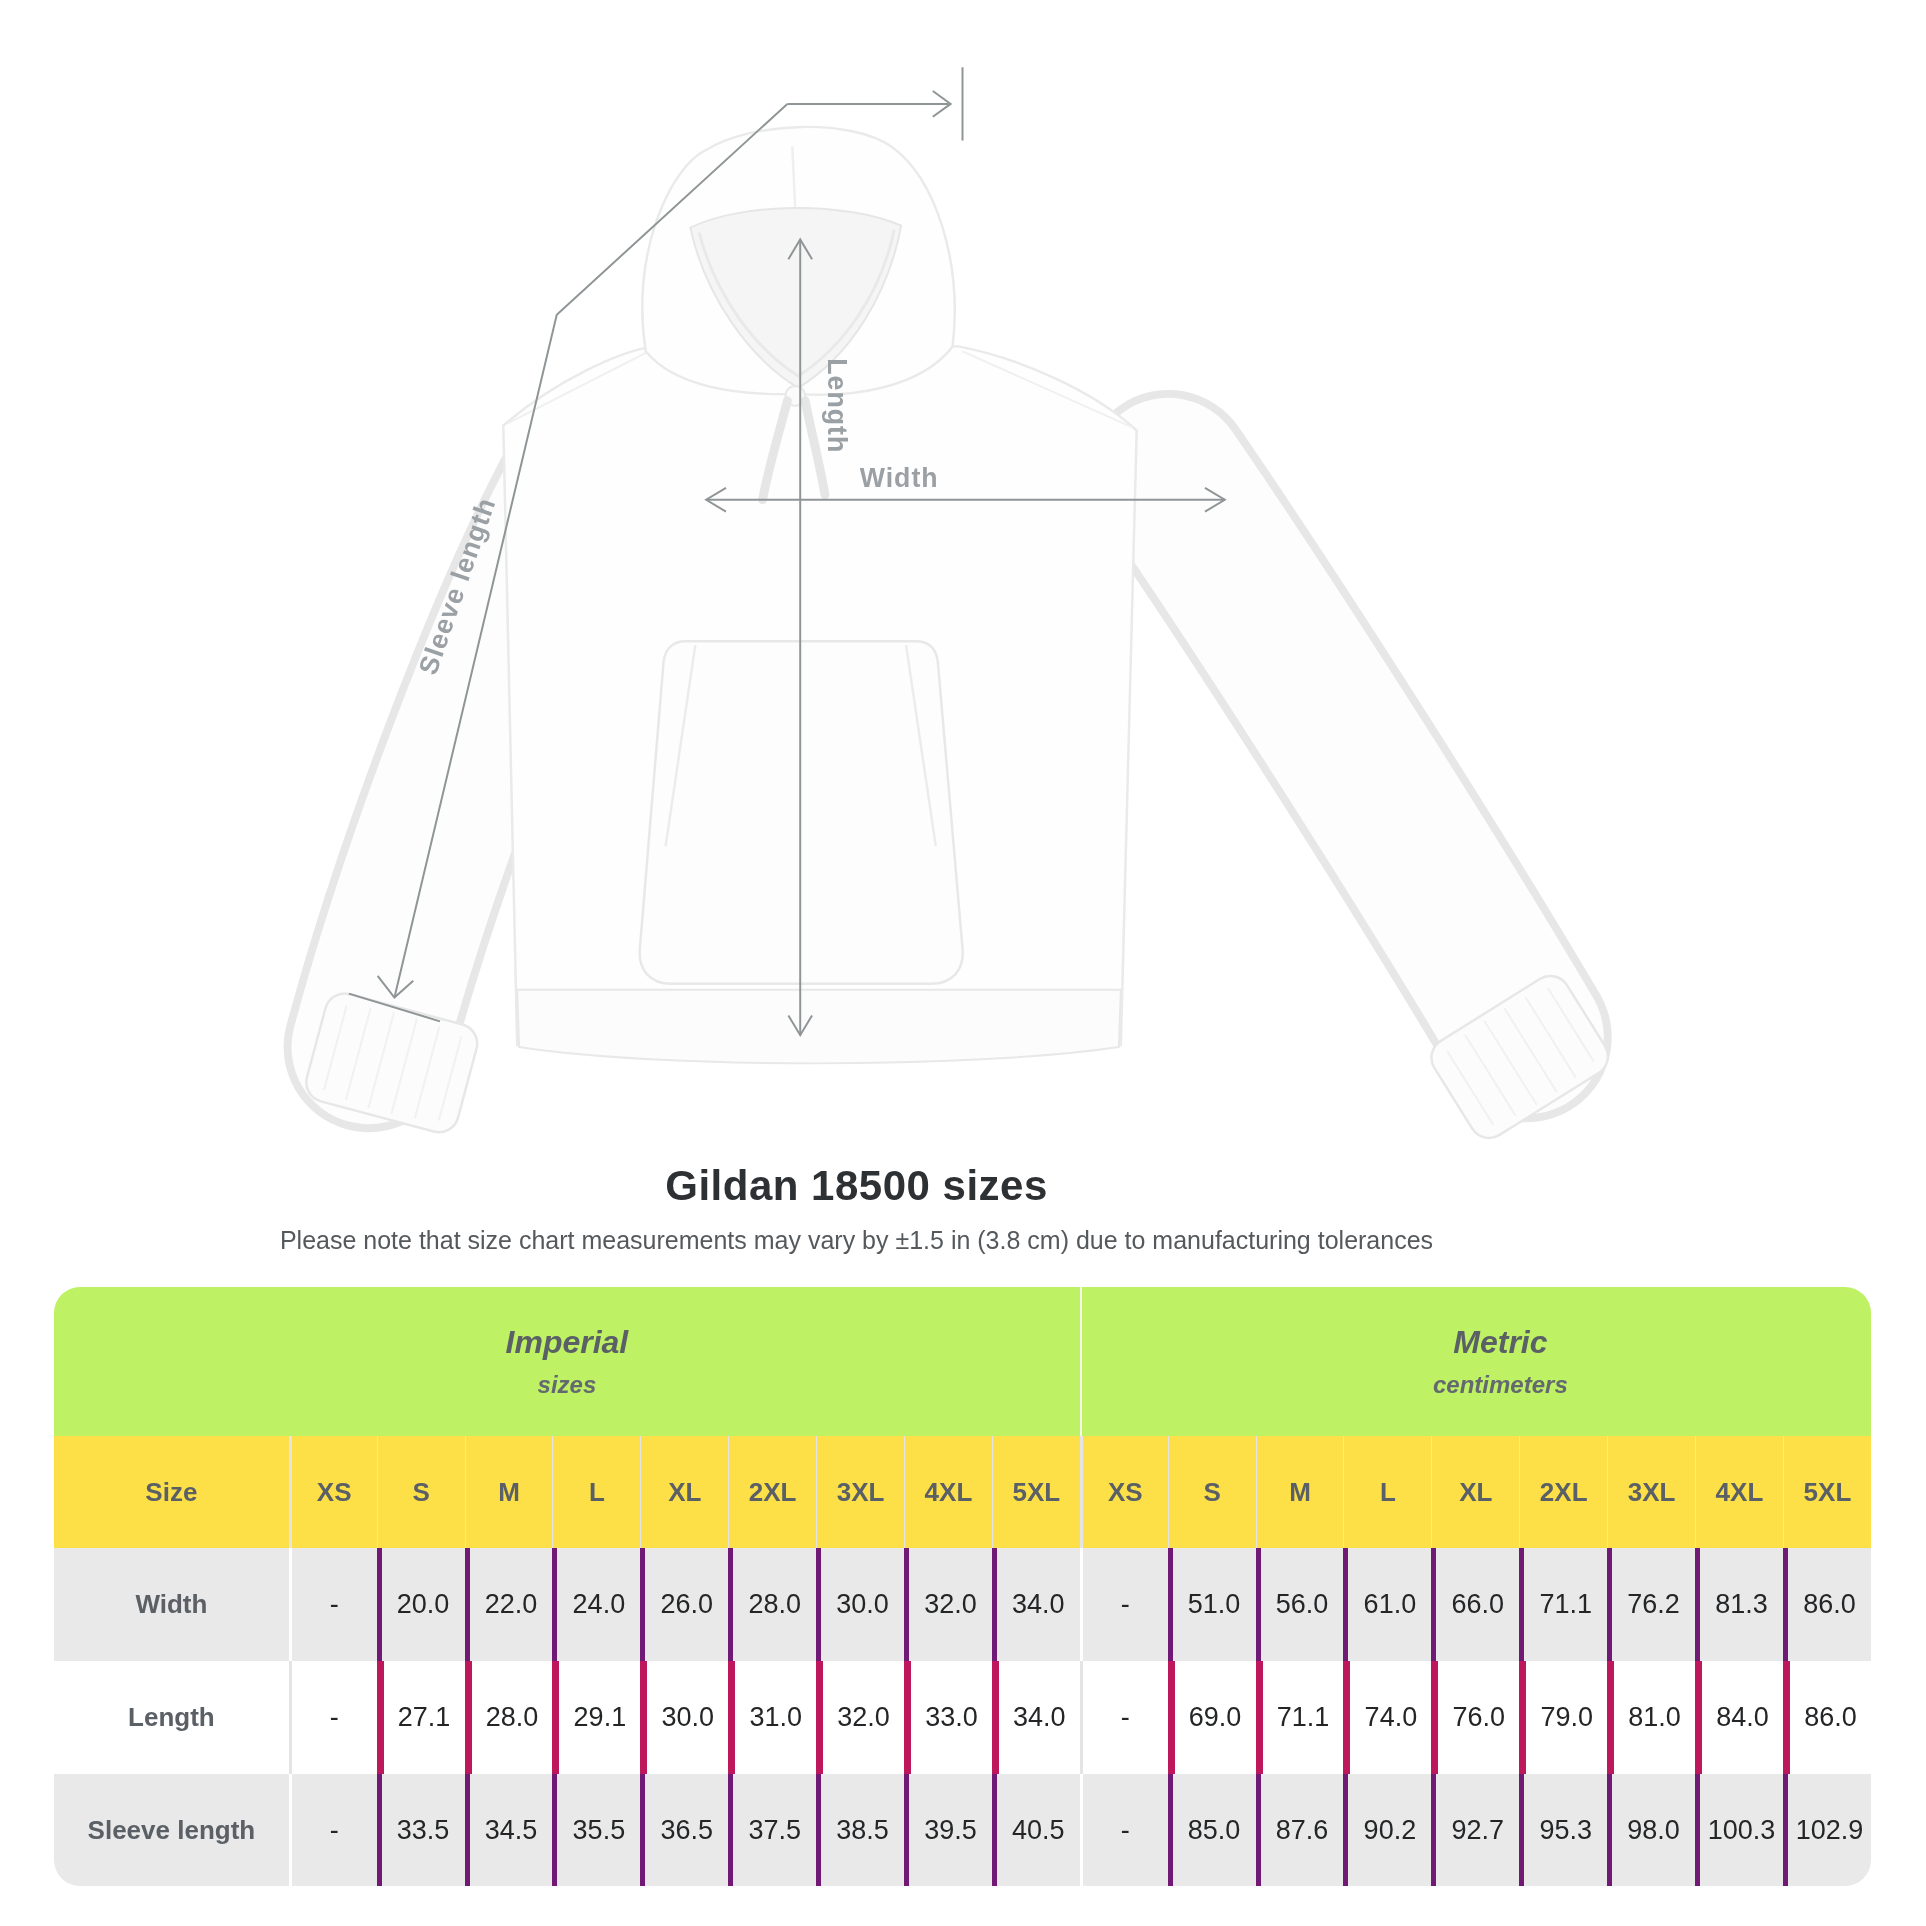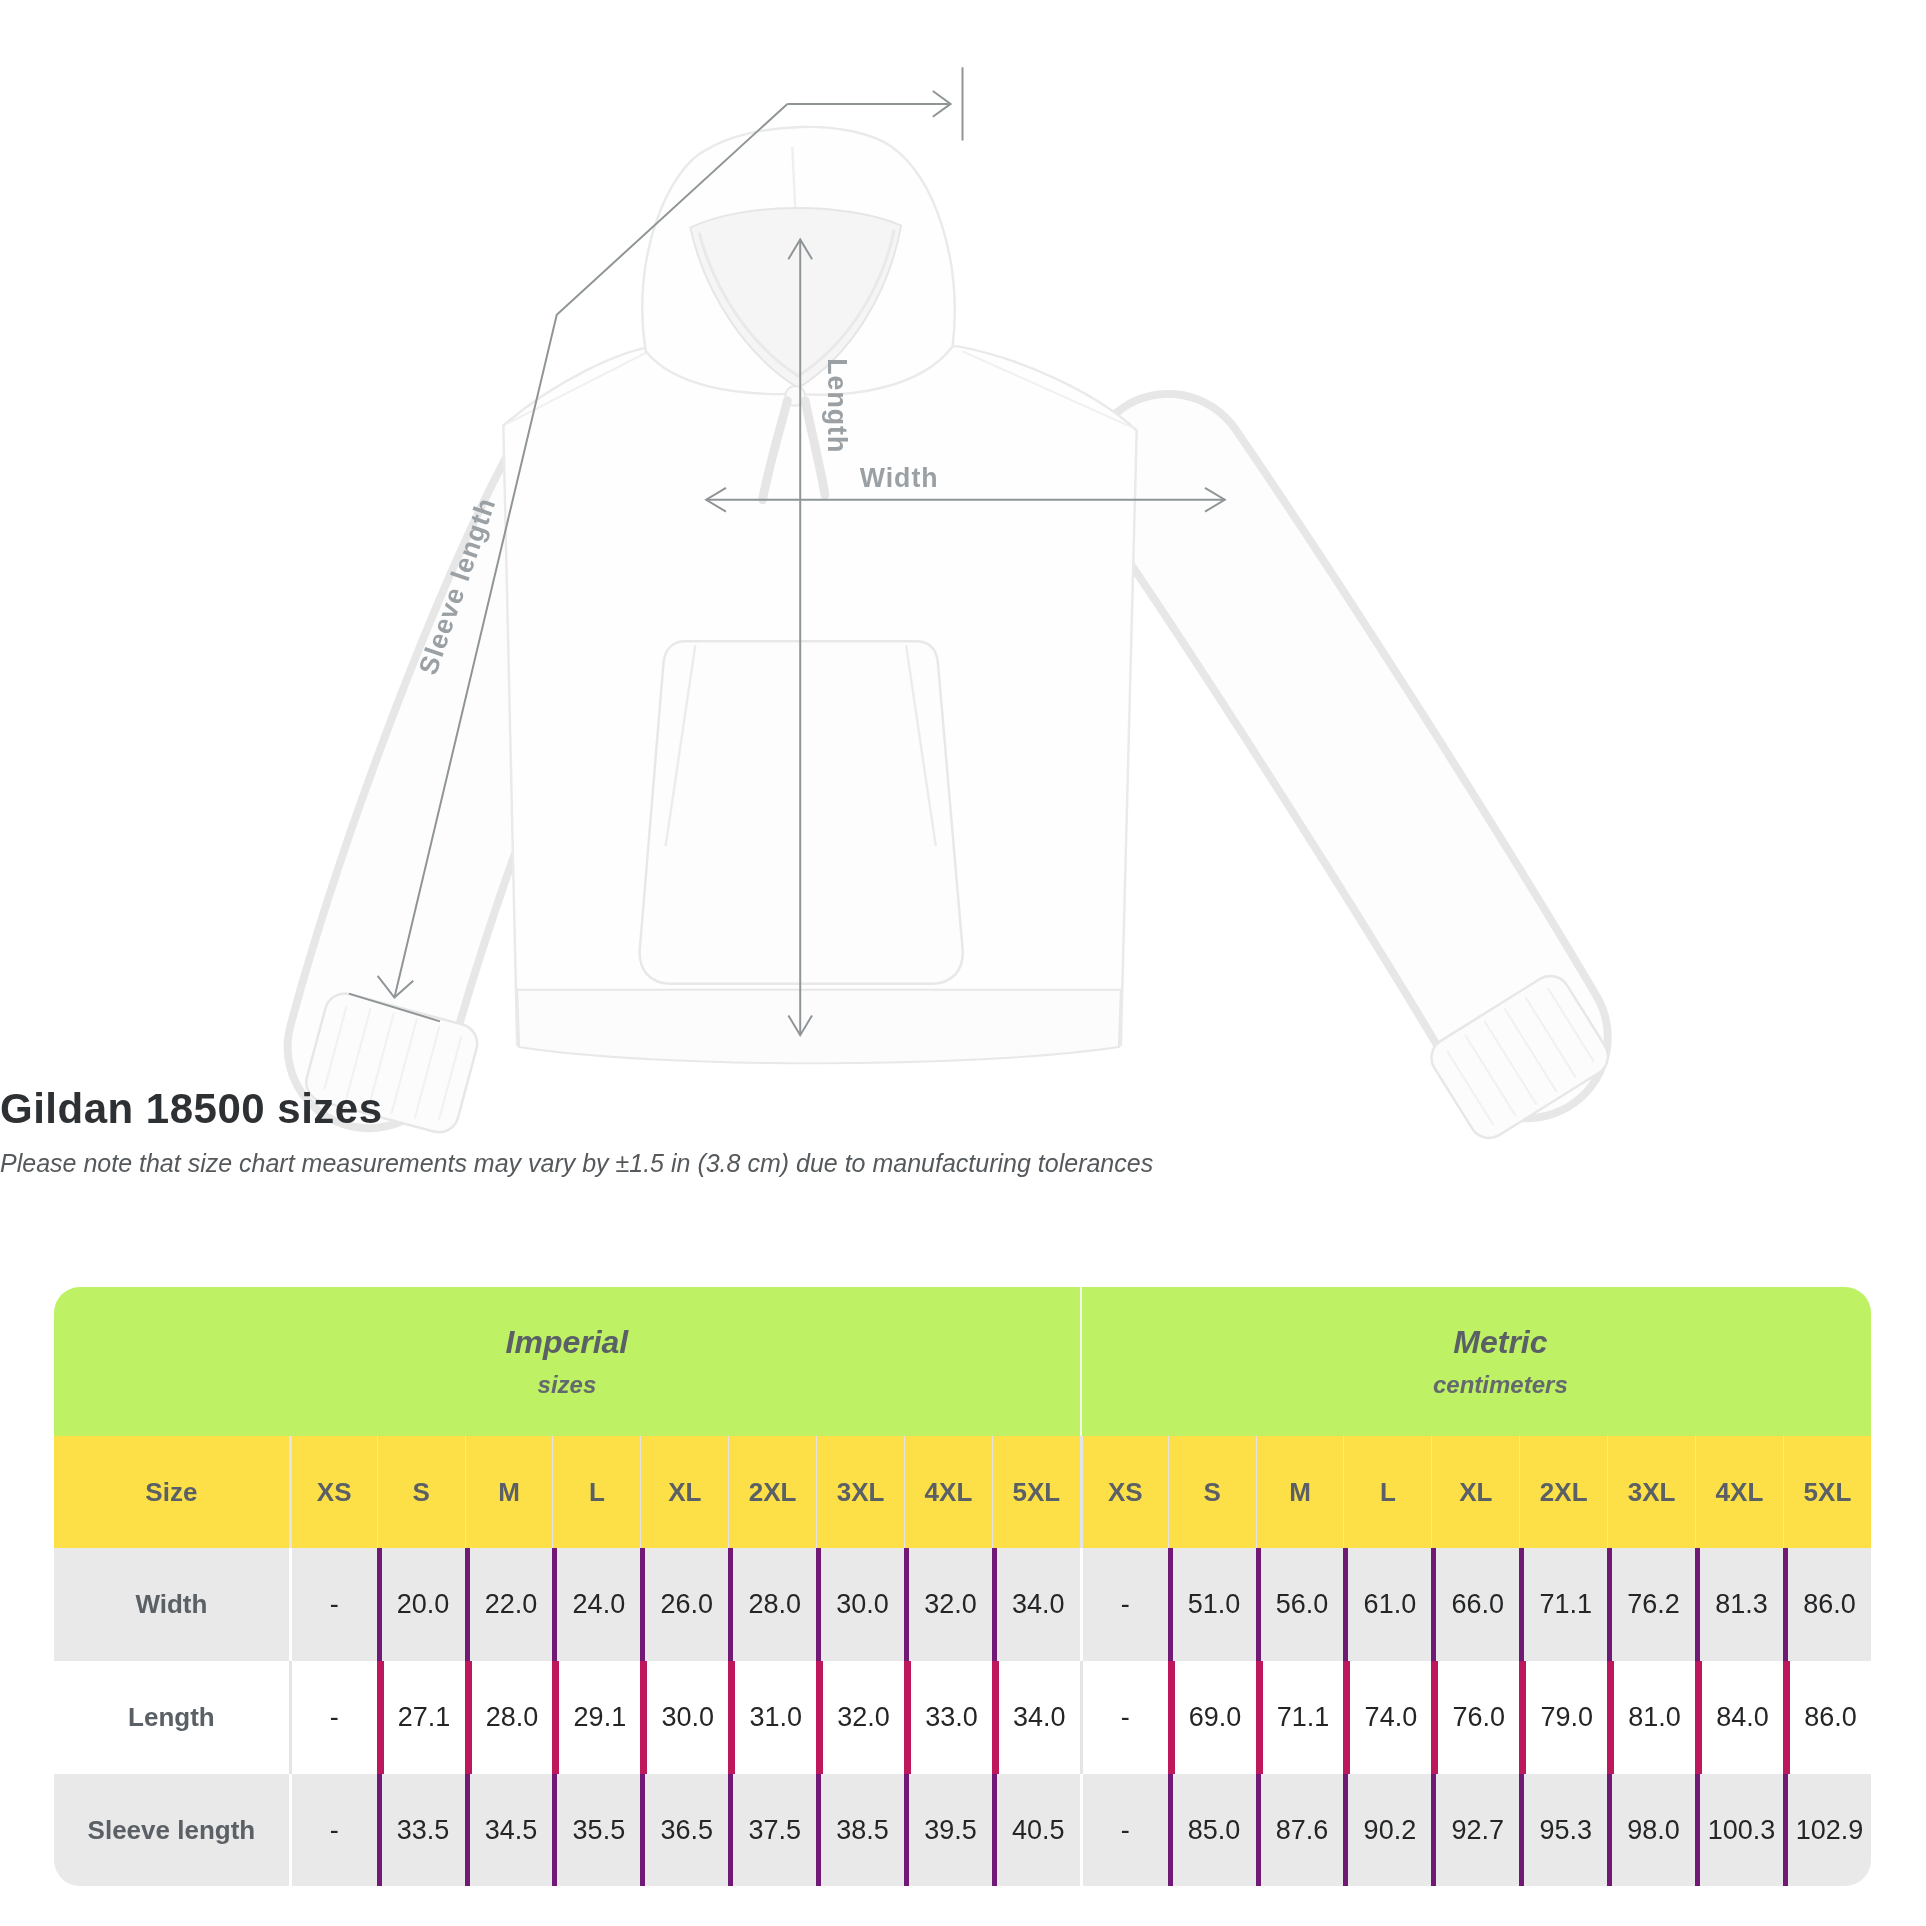--- a/index.html
+++ b/index.html
@@ -4,23 +4,23 @@
 <style>
   html,body{margin:0;padding:0;background:#ffffff;}
   body{font-family:"Liberation Sans", sans-serif; -webkit-font-smoothing:antialiased;}
   #page{position:relative;width:1927px;height:1927px;background:#ffffff;overflow:hidden;}
 
   
   #diagram{position:absolute;left:0;top:0;width:1927px;height:1148px;}
   .ann-label{font-family:"Liberation Sans",sans-serif;font-weight:bold;font-size:27px;fill:#9aa0a4;letter-spacing:1px;}
 
   
-  #heading{position:absolute;left:0;top:1085px;width:1713px;}
+  #heading{position:absolute;left:0;top:1162px;width:1713px;text-align:center;}
   #heading h1{margin:0;font-size:42px;font-weight:bold;color:#2e3134;letter-spacing:0.5px;}
-  #heading .sub{margin-top:16px;font-size:25px;font-style:italic;color:#55595c;}
+  #heading .sub{margin-top:16px;font-size:25px;color:#55595c;}
 
   
   #table-wrap{position:absolute;left:54px;top:1287px;width:1817px;height:599px;border-radius:26px;overflow:hidden;}
   table{width:100%;height:100%;border-collapse:separate;border-spacing:0;table-layout:fixed;}
   td,th{padding:0;margin:0;text-align:center;vertical-align:middle;font-family:"Liberation Sans",sans-serif;}
 
   tr.units-row th{background:#bef264;height:149px;vertical-align:middle;}
   tr.units-row th.metric-group{border-left:2px solid rgba(255,255,255,.85);padding-left:48px;}
   .unit-name{font-size:32px;font-weight:bold;font-style:italic;color:#5a6065;}
   .unit-sub{margin-top:10px;font-size:24px;font-style:italic;color:#63696e;}

